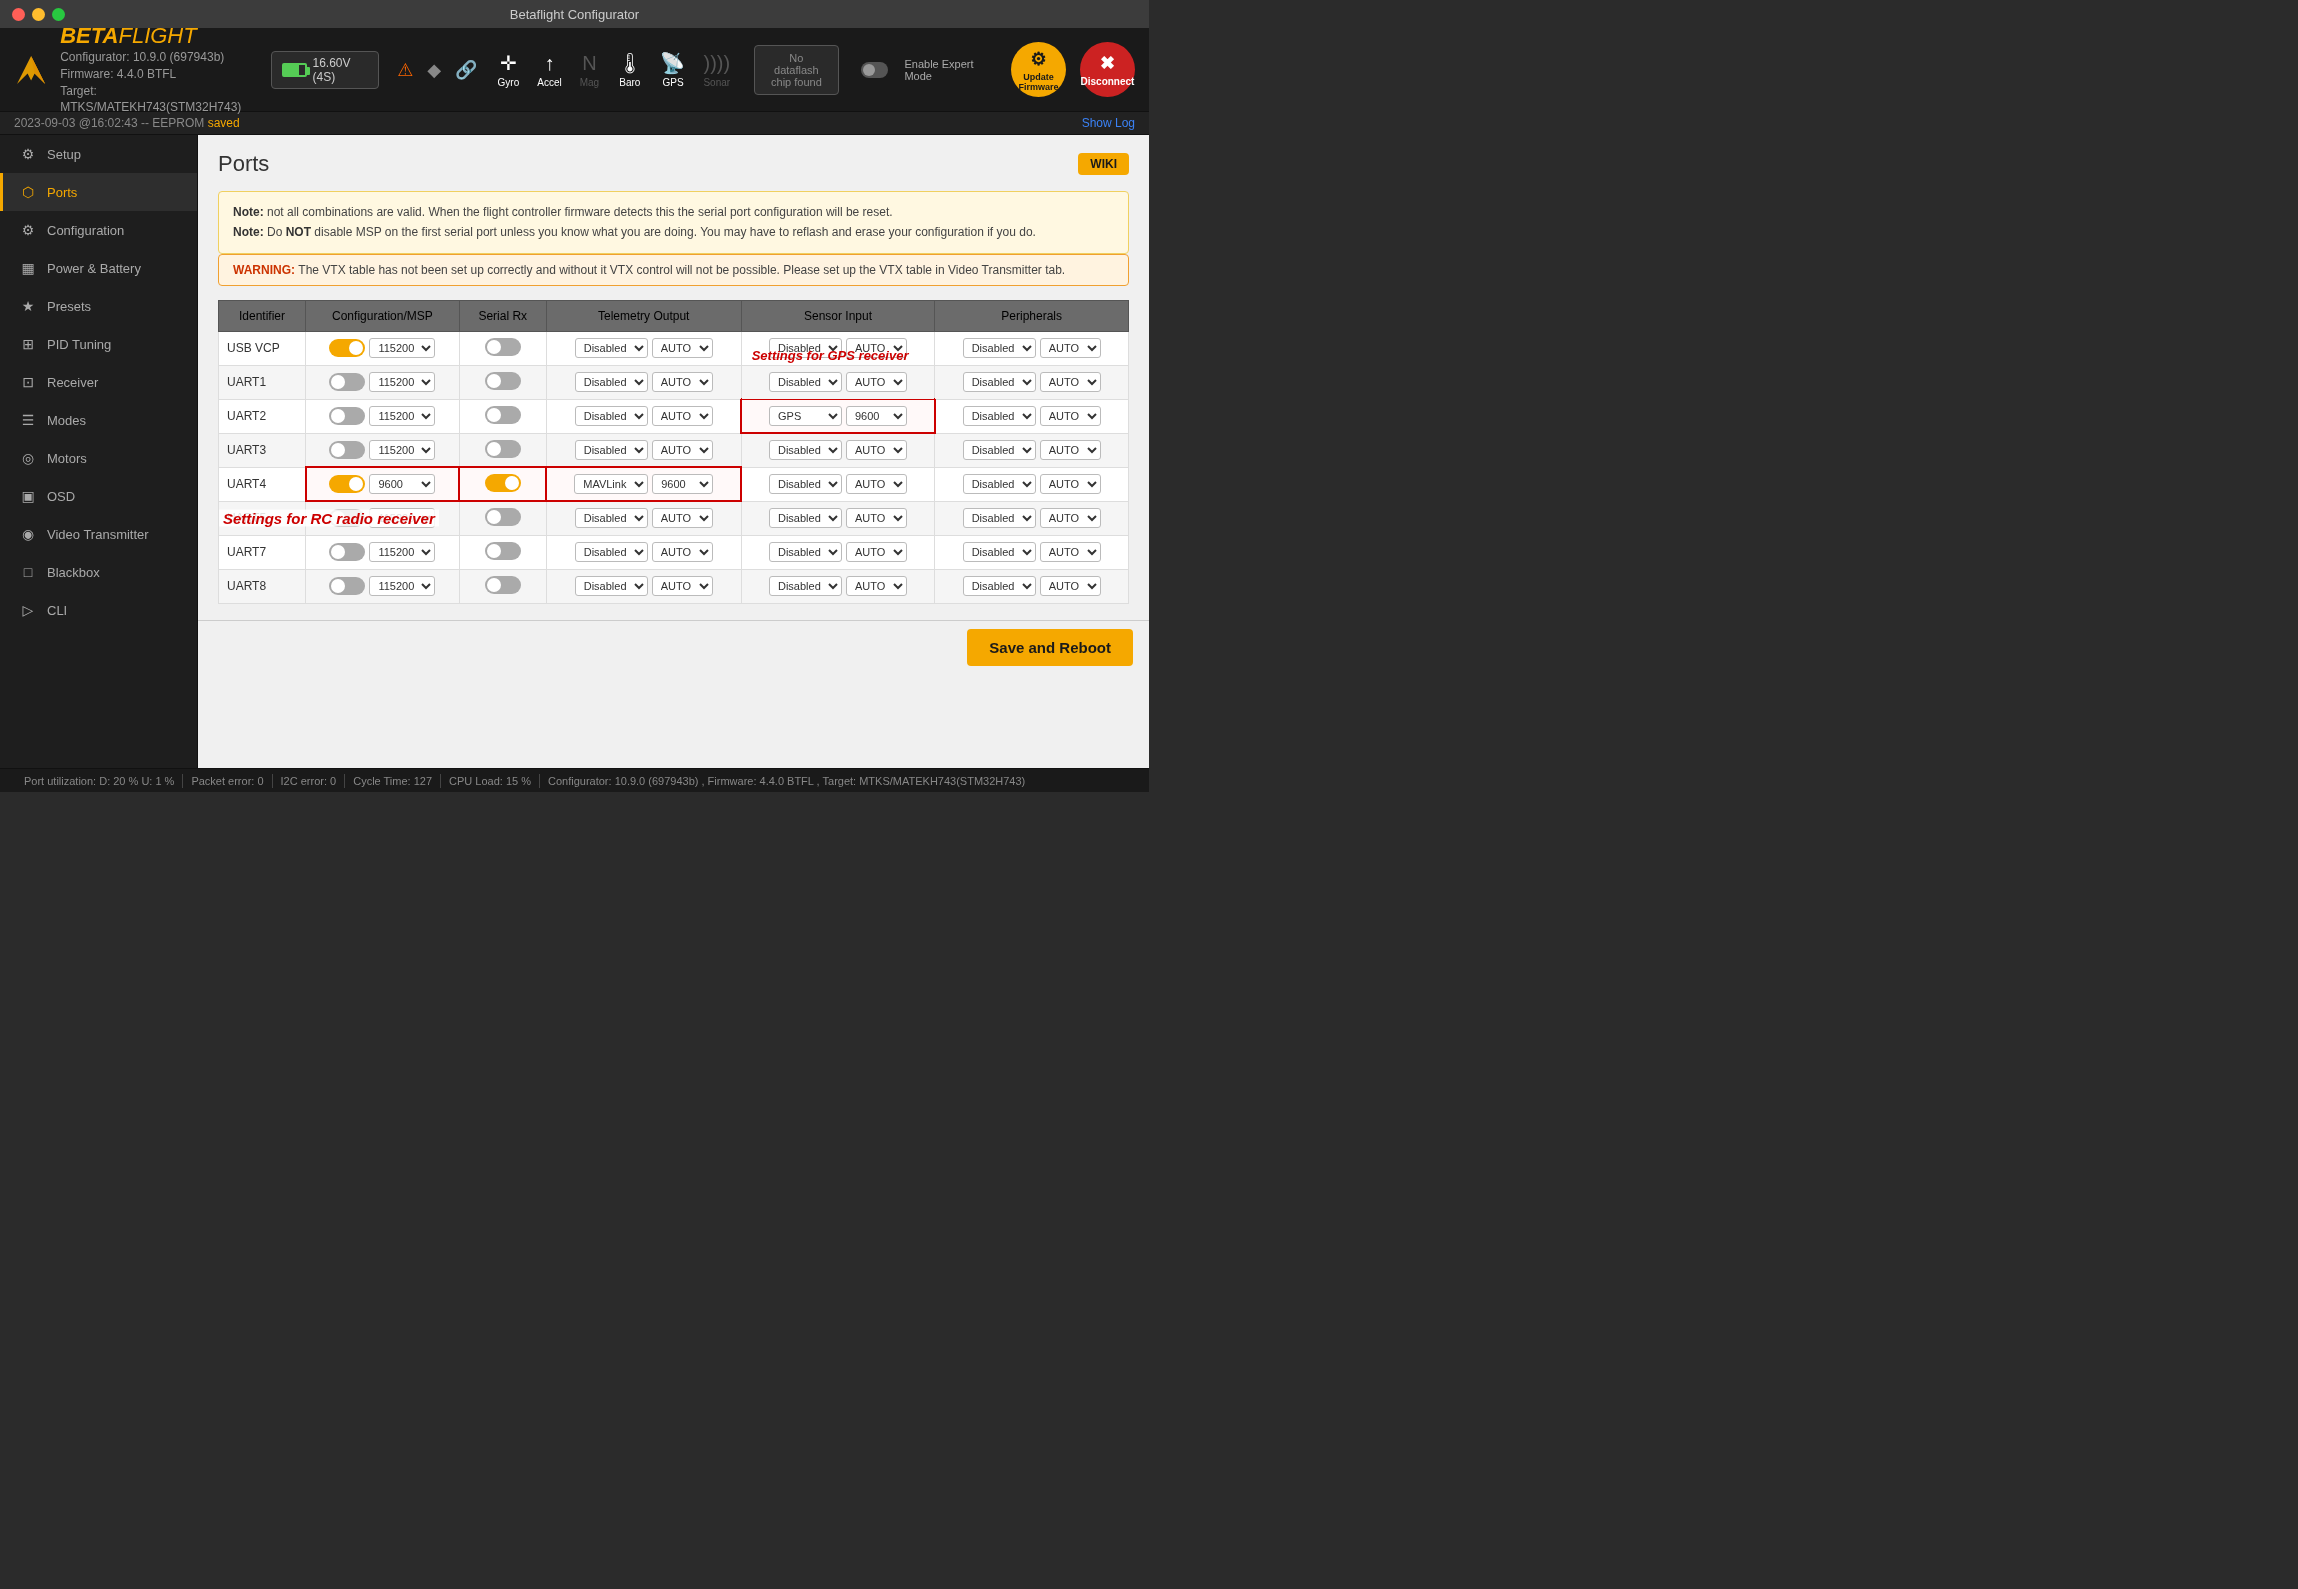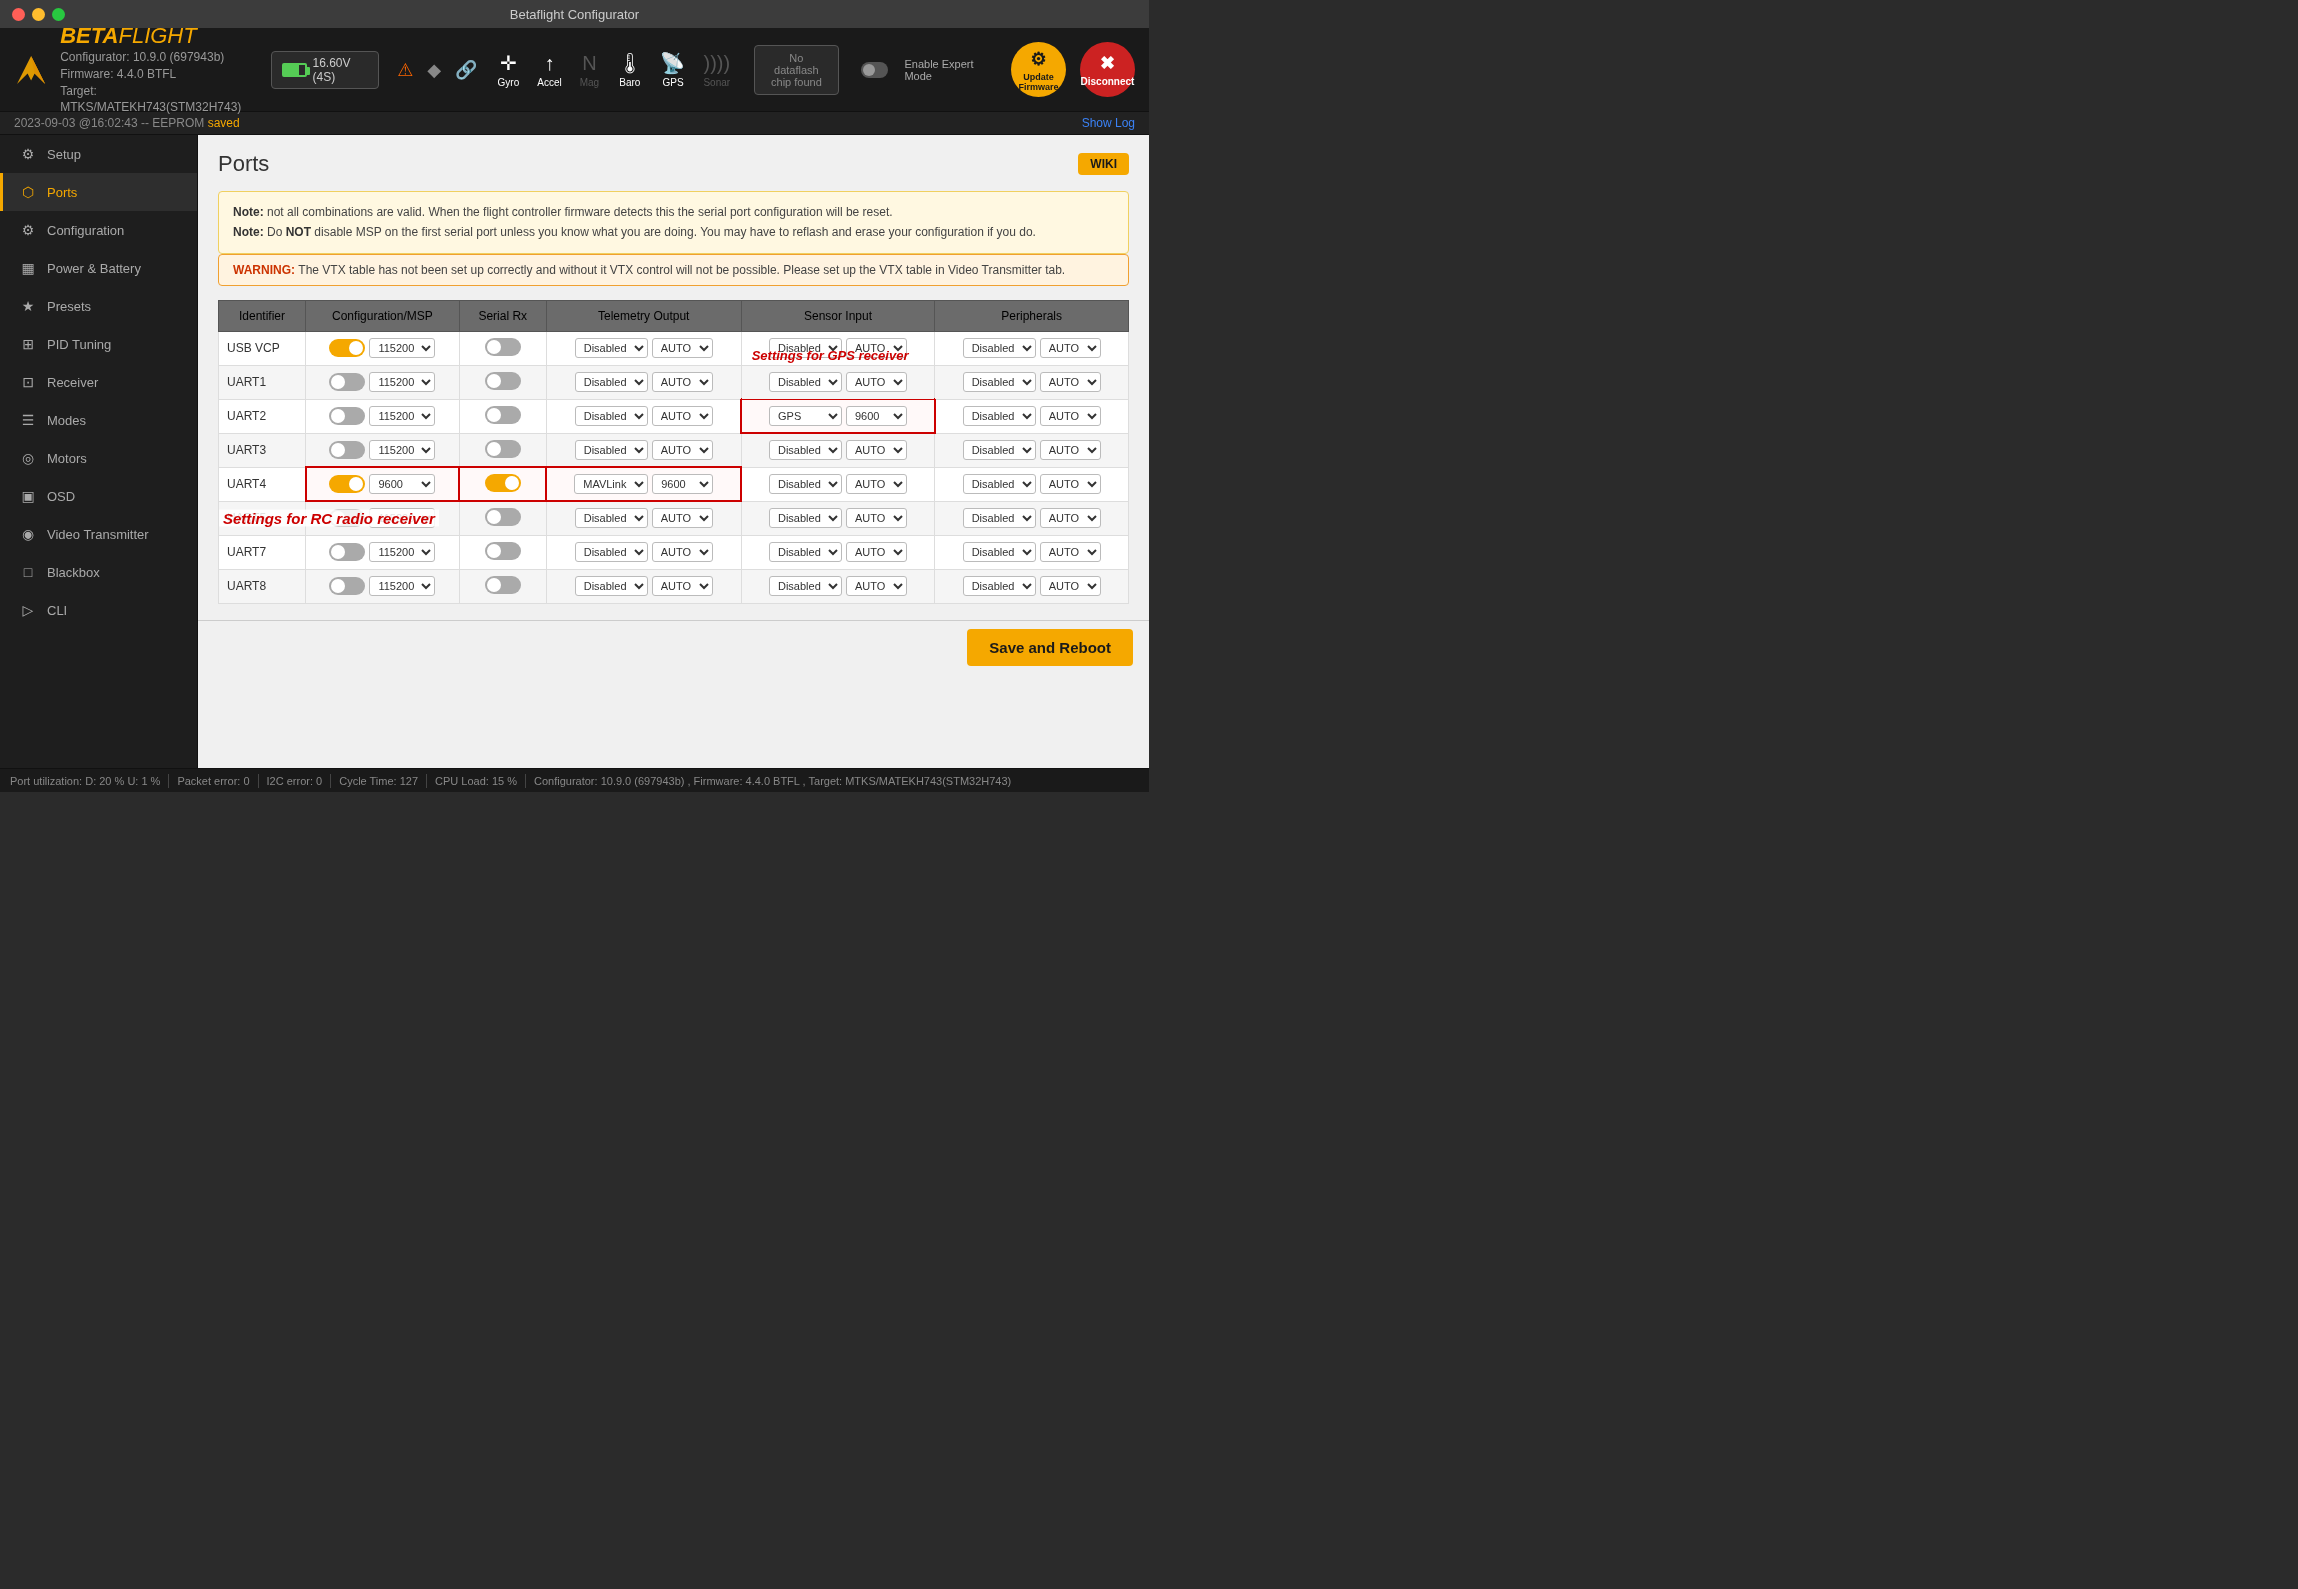--- a/index.html
+++ b/index.html
@@ -67,21 +67,21 @@
     .ports-table tbody td:first-child { text-align: left; font-weight: 500; color: #333; }
 
     .toggle-on { width: 36px; height: 18px; background: #f5a800; border-radius: 9px; position: relative; display: inline-block; }
     .toggle-on::after { content: ''; position: absolute; right: 2px; top: 2px; width: 14px; height: 14px; background: #fff; border-radius: 50%; }
     .toggle-off { width: 36px; height: 18px; background: #aaa; border-radius: 9px; position: relative; display: inline-block; }
     .toggle-off::after { content: ''; position: absolute; left: 2px; top: 2px; width: 14px; height: 14px; background: #fff; border-radius: 50%; }
 
     select { font-size: 11px; padding: 2px 4px; border: 1px solid #bbb; border-radius: 3px; background: #fff; color: #333; }
 
     
-    .bottom-bar { background: #1a1a1a; height: 24px; display: flex; align-items: center; padding: 0 10px; font-size: 11px; color: #888; gap: 0; border-top: 1px solid #111; }
+    .bottom-bar { background: #1a1a1a; height: 24px; display: flex; align-items: center; padding: 0 24px; font-size: 11px; color: #888; gap: 0; border-top: 1px solid #111; }
     .bottom-sep { width: 1px; height: 14px; background: #444; margin: 0 8px; }
 
     
     .save-reboot-area { background: #f0f0f0; display: flex; justify-content: flex-end; padding: 8px 16px; border-top: 1px solid #ccc; }
     .save-reboot-btn { background: #f5a800; color: #1a1a1a; border: none; border-radius: 4px; padding: 10px 22px; font-size: 15px; font-weight: bold; cursor: pointer; }
 
     .td-group { display: flex; align-items: center; gap: 4px; justify-content: center; }
 
     
     .table-wrapper { position: relative; }

